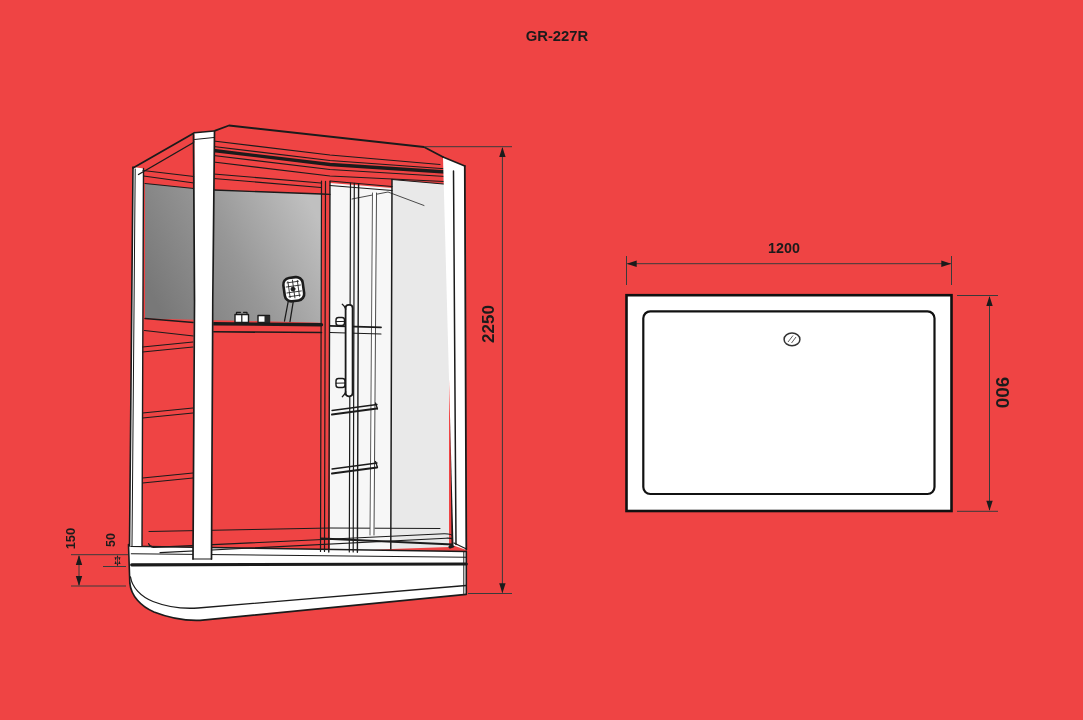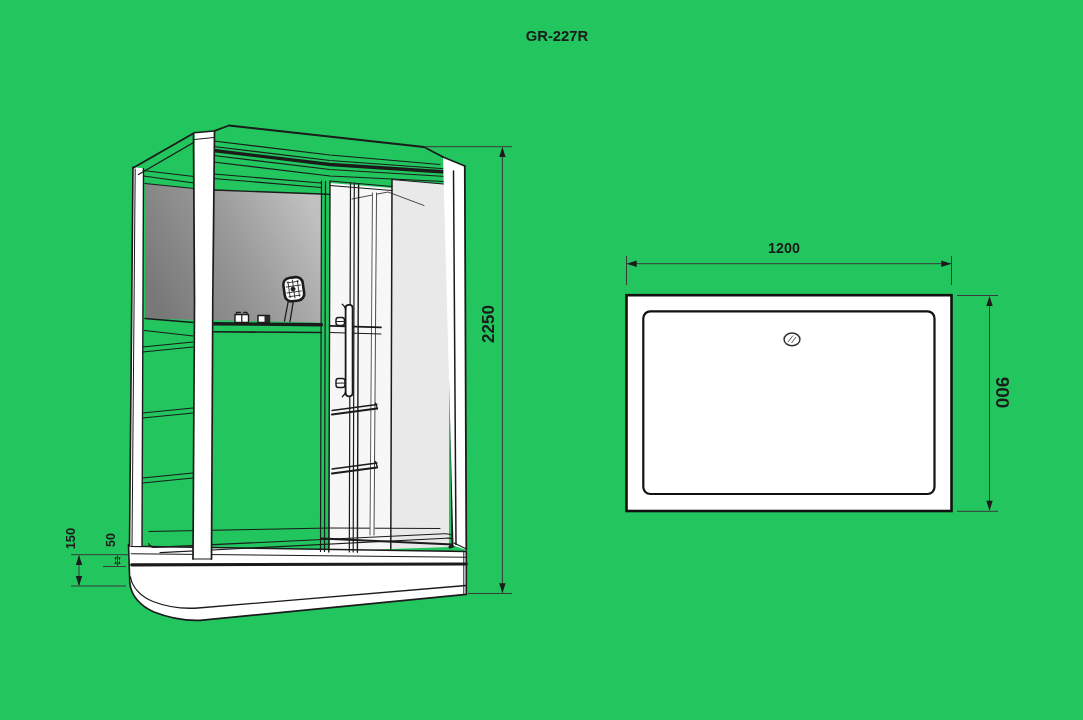--- a/index.html
+++ b/index.html
@@ -1,16 +1,16 @@
 <!DOCTYPE html>
 <html><head>
 <meta charset="utf-8">
 <style>
   html,body{margin:0;padding:0;background:#ffffff;}
-  #page{position:relative;width:1083px;height:720px;background:#22c55e;overflow:hidden;
+  #page{position:relative;width:1083px;height:720px;background:#ef4444;overflow:hidden;
         font-family:"Liberation Sans", sans-serif;}
   svg{position:absolute;left:0;top:0;}
   text{font-family:"Liberation Sans", sans-serif;font-weight:bold;fill:#1b1b1b;}
 </style>
 </head>
 <body>
 <div id="page">
 <svg width="1083" height="720" viewBox="0 0 1083 720">
 <defs>
   <linearGradient id="backGlass" x1="0" y1="0.7" x2="1" y2="0.3">

